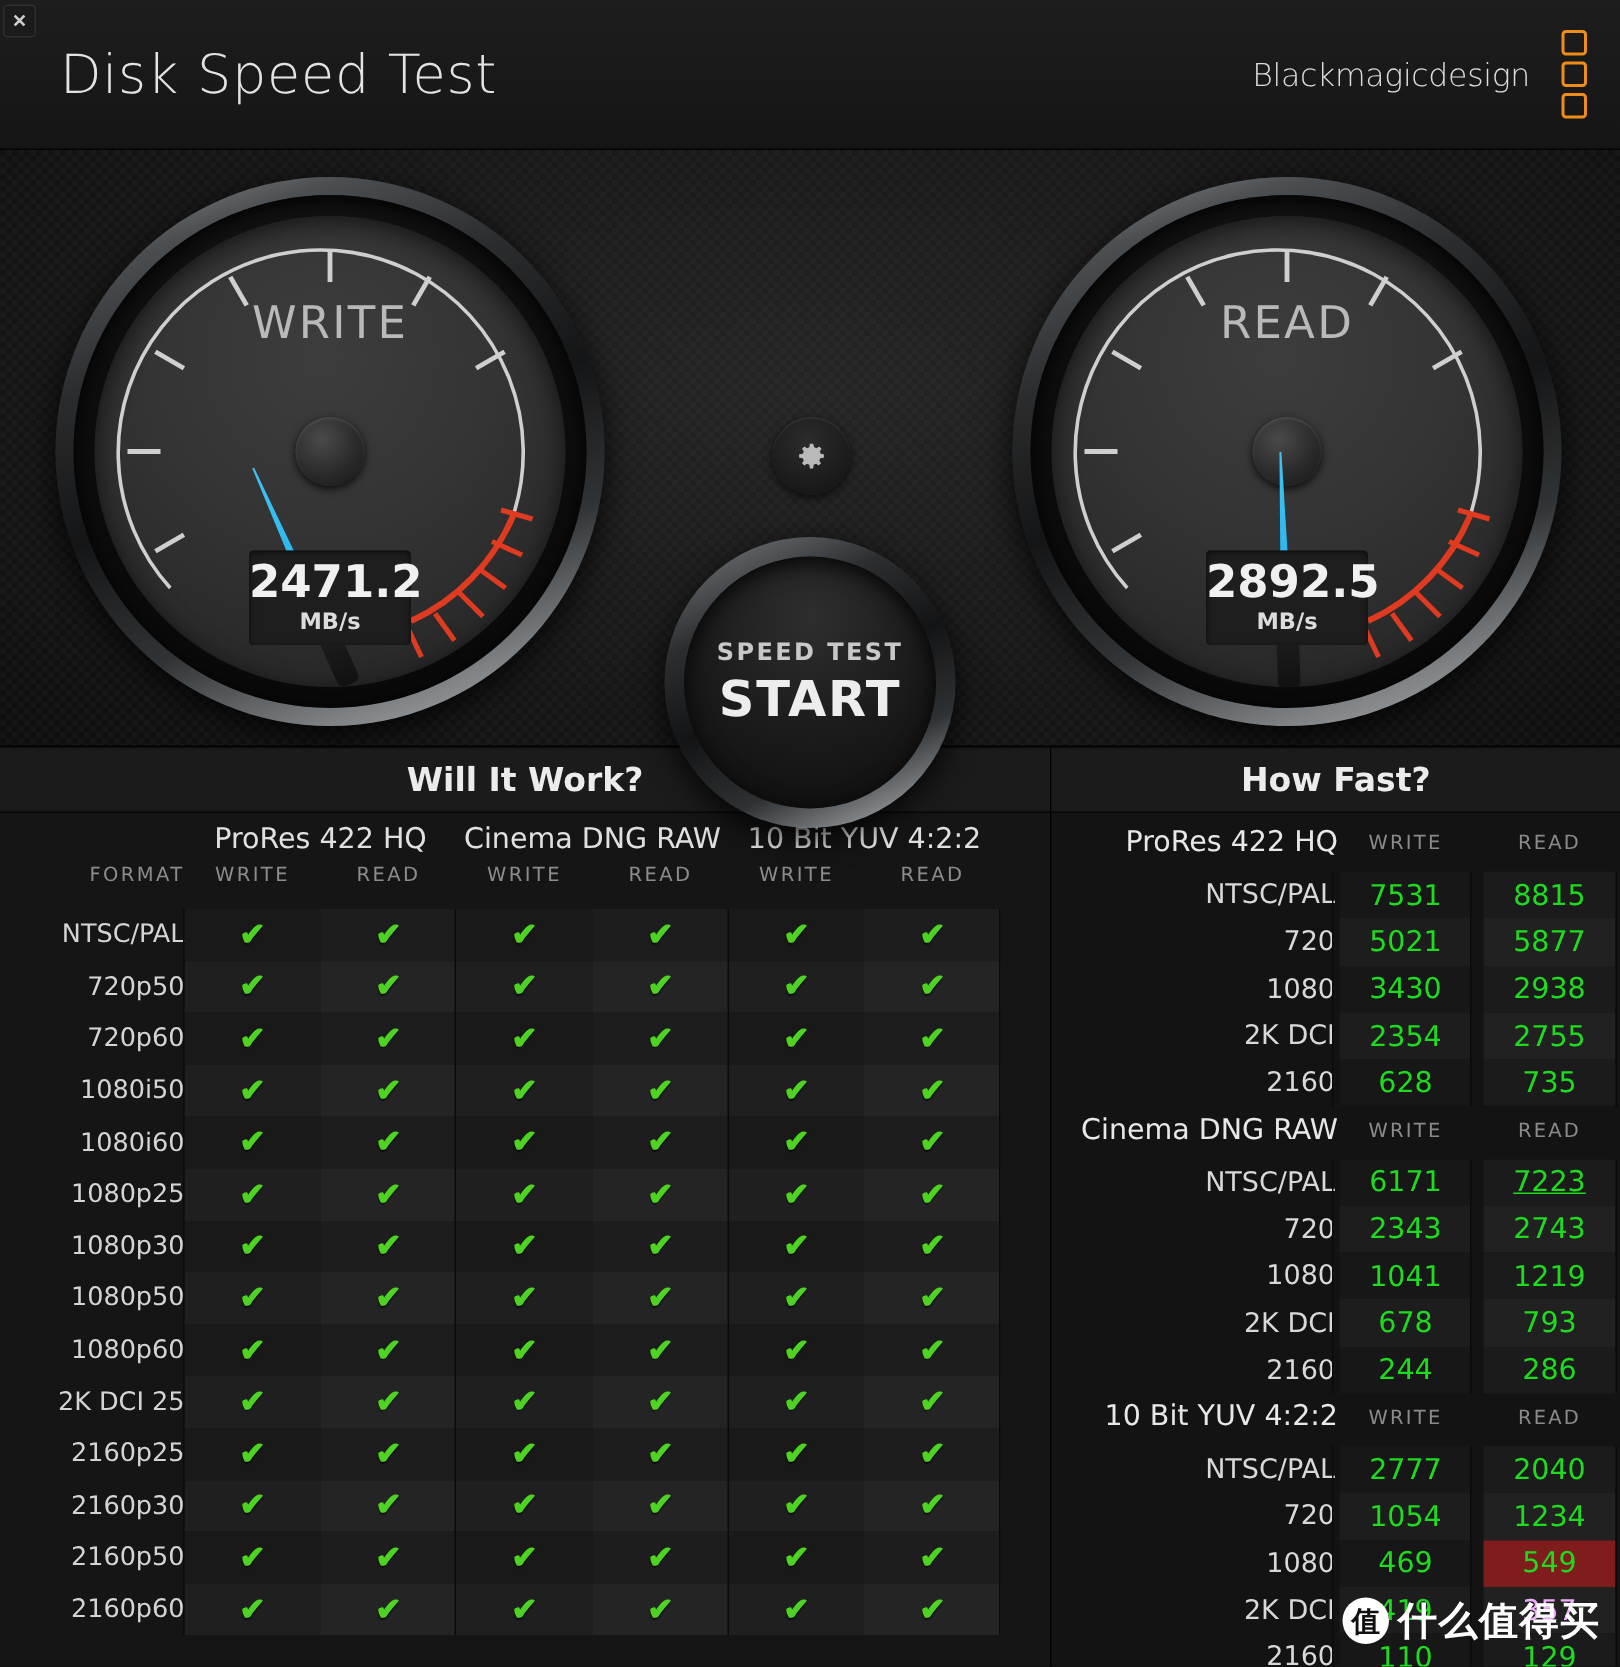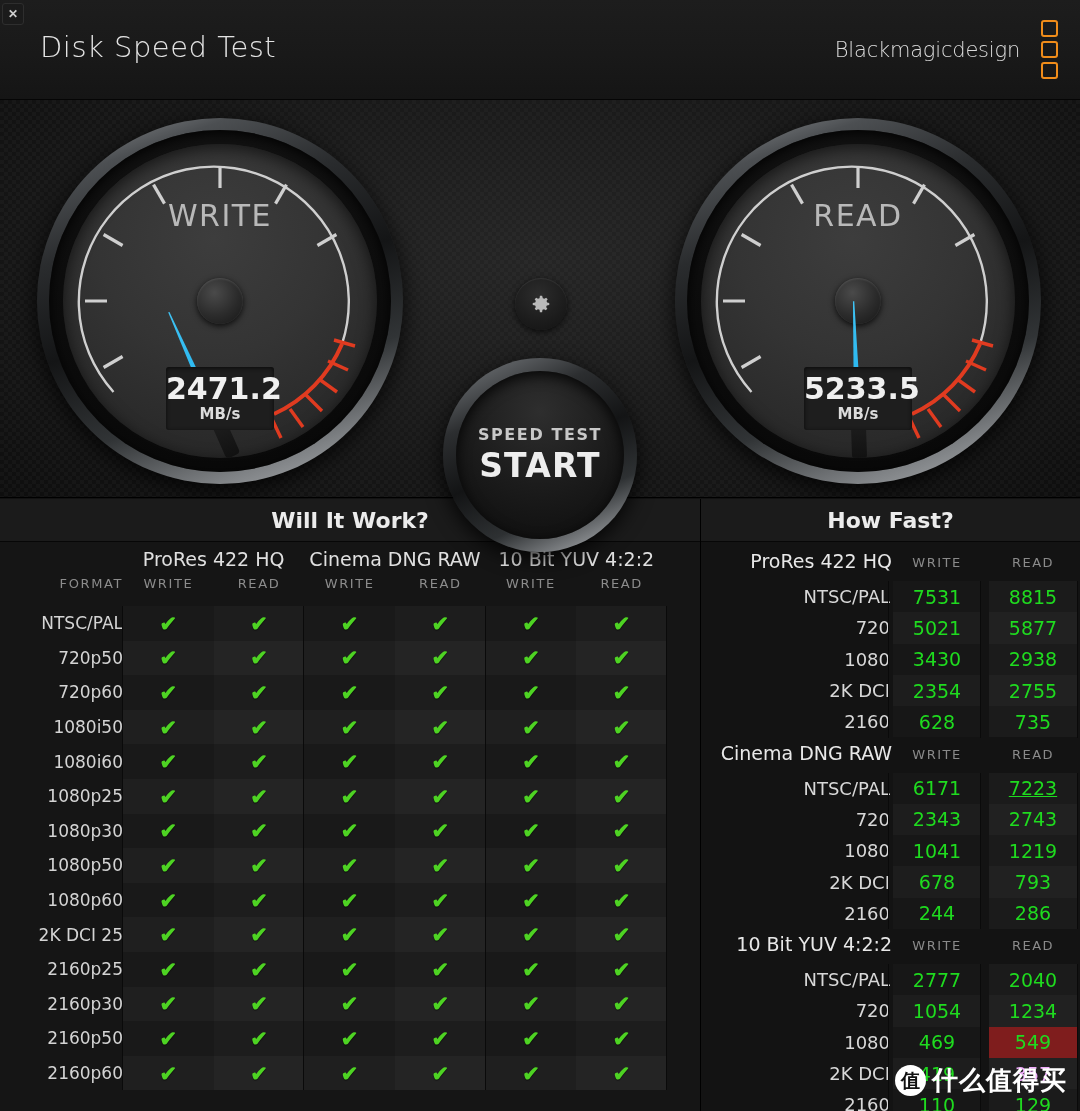--- a/index.html
+++ b/index.html
@@ -31,21 +31,21 @@
 
   
   #header {
     position: absolute; left: 0; top: 0;
     width: 1080px; height: 100px;
     background: linear-gradient(180deg,#1d1d1d 0%,#191919 55%,#151515 100%);
     border-bottom: 1px solid #050505;
   }
   #app-title {
     position: absolute; left: 40px; top: 30px;
-    font-size: 29px; font-weight: 300;
+    font-size: 36px; font-weight: 300;
     color: #e3e3e3;
     letter-spacing: 0.5px;
     font-family: "DejaVu Sans", sans-serif;
   }
   #brand {
     position: absolute; right: 60px; top: 38px;
     display: flex; align-items: center; gap: 10px;
   }
   #brand-text {
     font-size: 21px; color: #dcdcdc; font-weight: 300;
@@ -378,21 +378,21 @@
             <line x1="218" y1="294" x2="209" y2="275"></line>
           </g>
         </svg>
         <div class="gauge-label">READ</div>
         <div class="needle" id="needle-read" style="transform: rotate(-2deg);">
           <div class="blade"></div>
             <div class="tail"></div>
         </div>
         <div class="gauge-hub"></div>
         <div class="readout">
-          <div class="val">5233.5</div>
+          <div class="val">2892.5</div>
           <div class="unit">MB/s</div>
         </div>
       </div>
     </div>
 
     <div id="gear-btn">
       <svg width="22" height="22" viewBox="0 0 24 24">
         <path fill="#b9b9b9" d="M12 8.4a3.6 3.6 0 1 0 0 7.2 3.6 3.6 0 0 0 0-7.2zm0 5.4a1.8 1.8 0 1 1 0-3.6 1.8 1.8 0 0 1 0 3.6z"></path>
         <path fill="#b9b9b9" d="M21 13.2v-2.4l-2.3-.4a6.9 6.9 0 0 0-.7-1.7l1.3-1.9-1.7-1.7-1.9 1.3a6.9 6.9 0 0 0-1.7-.7L13.2 3h-2.4l-.4 2.7a6.9 6.9 0 0 0-1.7.7L6.8 5.1 5.1 6.8l1.3 1.9a6.9 6.9 0 0 0-.7 1.7L3 10.8v2.4l2.7.4c.17.6.4 1.17.7 1.7l-1.3 1.9 1.7 1.7 1.9-1.3c.53.3 1.1.53 1.7.7l.4 2.7h2.4l.4-2.7c.6-.17 1.17-.4 1.7-.7l1.9 1.3 1.7-1.7-1.3-1.9c.3-.53.53-1.1.7-1.7L21 13.2z"></path>
       </svg>

